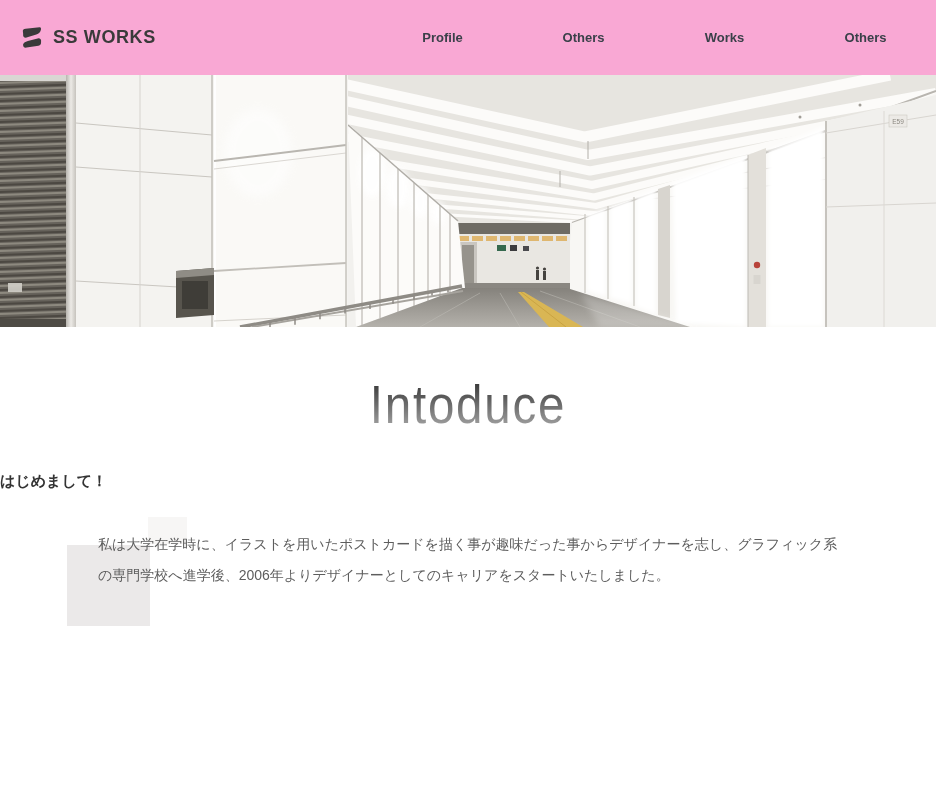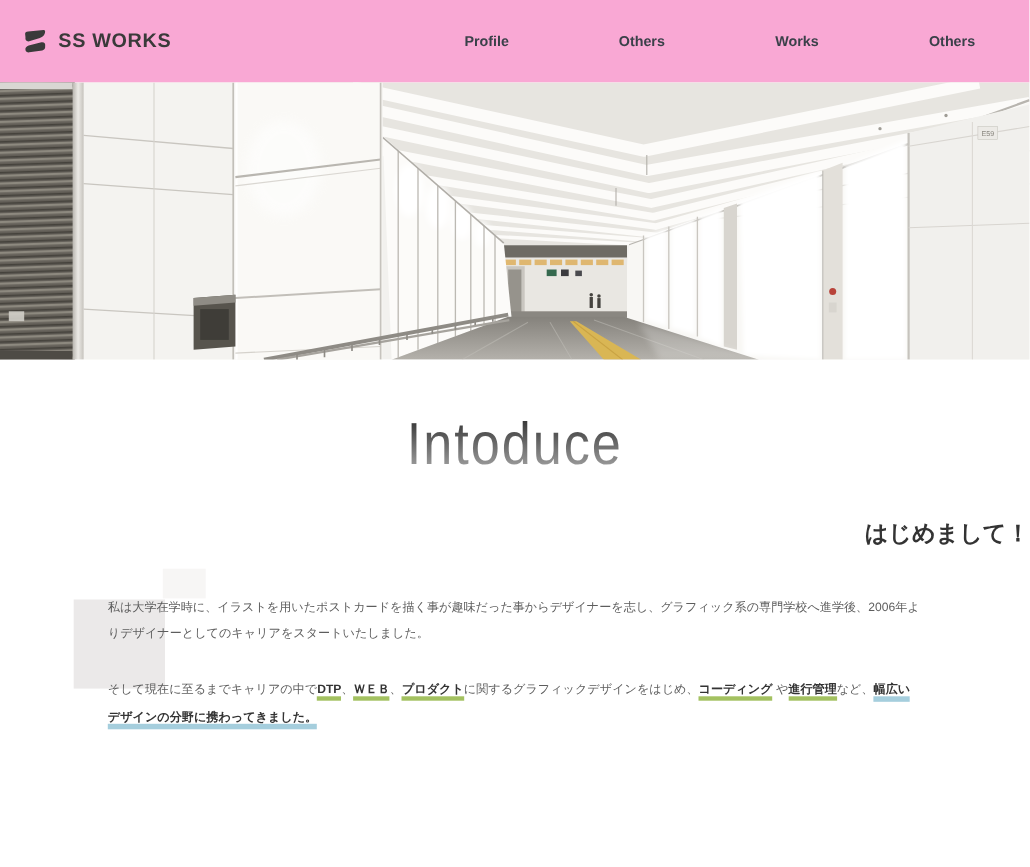--- a/index.html
+++ b/index.html
@@ -17,23 +17,23 @@
 
   
   .main{position:relative;background:#fff;padding:46px 0 42px;}
   .decor-a{position:absolute;left:148px;top:190px;width:39px;height:27px;background:#f7f6f5;}
   .decor-b{position:absolute;left:67px;top:218px;width:83px;height:81px;background:#ebe9e9;}
 
   .title{margin:0 0 32px;text-align:center;font-size:54px;font-weight:300;letter-spacing:2px;
          transform:scaleX(.88);
          background:linear-gradient(180deg,#343434 12%,#a8a8a8 92%);
          -webkit-background-clip:text;background-clip:text;color:transparent;-webkit-text-fill-color:transparent;}
-  .greeting{margin:0 0 34px;text-align:right;font-size:21px;font-weight:bold;color:#333;line-height:1.85;}
-
-  .content{position:relative;z-index:1;width:740px;margin:0 auto;font-size:11px;color:#5d5d5d;line-height:2.24;}
+  .greeting{margin:0 0 34px;text-align:left;font-size:15px;font-weight:bold;color:#333;line-height:1.85;}
+
+  .content{position:relative;z-index:1;width:740px;margin:0 auto;font-size:14px;color:#5d5d5d;line-height:2.24;}
   .content p{margin:0 0 26px;}
   .content p:last-child{margin-bottom:0;}
   .hl-g{font-weight:bold;color:#333;border-bottom:4px solid var(--green-marker,#a3c160);padding-bottom:0px;}
   .hl-b{font-weight:bold;color:#333;border-bottom:5px solid var(--blue-marker,#a5cedd);padding-bottom:0px;}
 </style>
 </head>
 <body>
 
 <div class="header">
   <div class="logo">
@@ -229,16 +229,15 @@
 
   <h1 class="title">Intoduce</h1>
 
   <div class="greeting">
     <div>はじめまして！</div>
   </div>
 
   <div class="content">
     <p>私は大学在学時に、イラストを用いたポストカードを描く事が趣味だった事からデザイナーを志し、グラフィック系の専門学校へ進学後、2006年よりデザイナーとしてのキャリアをスタートいたしました。</p>
 
-    <p><span>そして現在に至るまでキャリアの中で</span><span class="hl-g">DTP</span><span>、</span><span class="hl-g">ＷＥＢ</span><span>、</span><span class="hl-g">プロダクト</span><span>に関するグラフィックデザインをはじめ、</span><span class="hl-g">コーディング</span><span> や</span><span class="hl-g">進行管理</span><span>など、</span><span class="hl-b">幅広いデザインの分野に携わってきました。</span></p>
 
   </div>
 </div>
 
 </body></html>

